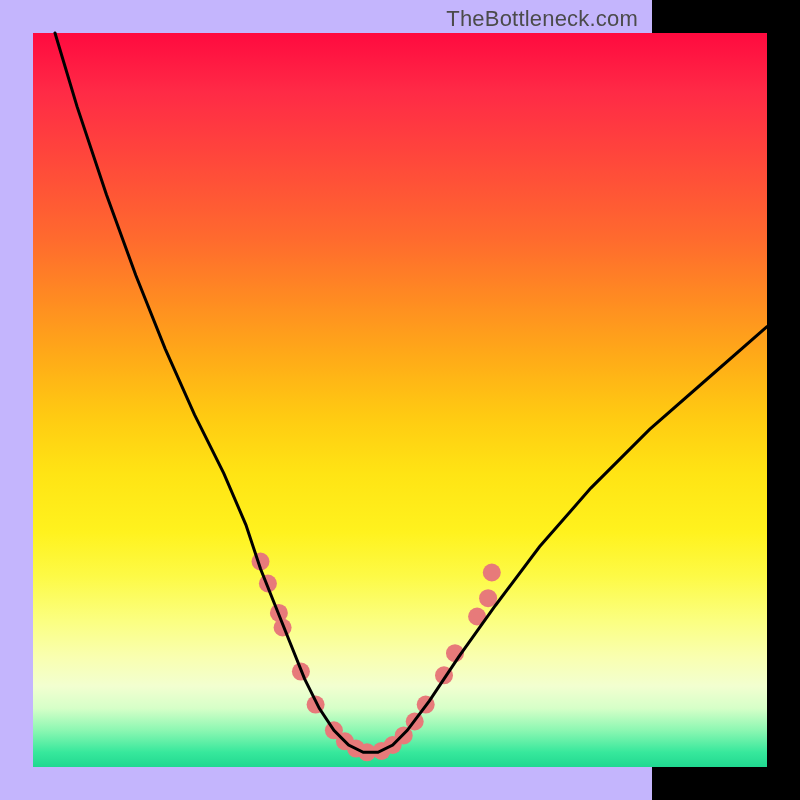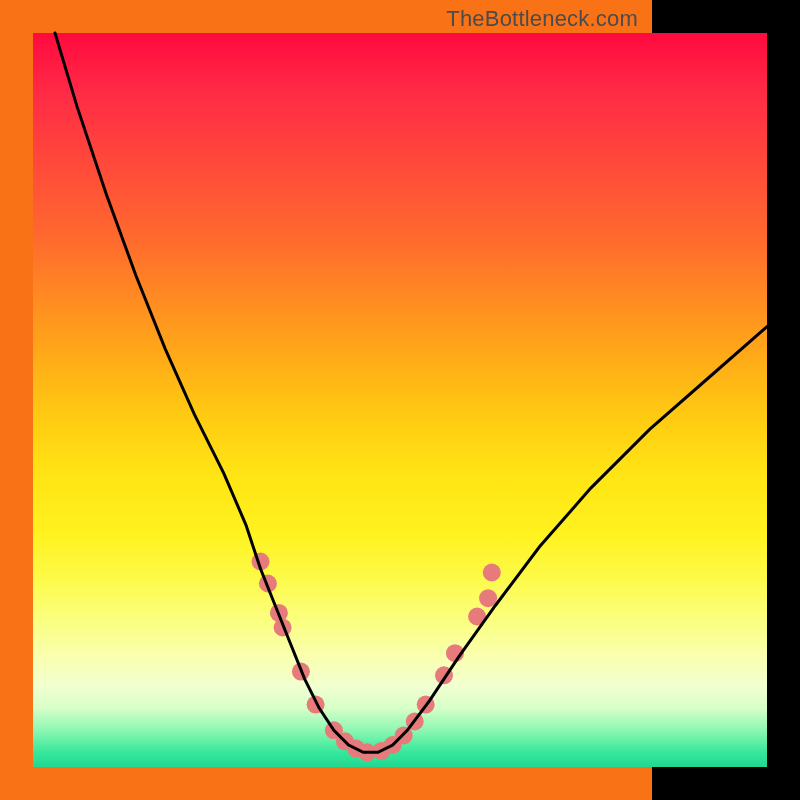--- a/index.html
+++ b/index.html
@@ -10,21 +10,21 @@
     overflow: hidden;
     background: #000;
     font-family: Arial, Helvetica, sans-serif;
   }
   .frame {
     position: absolute;
     left: 0;
     top: 0;
     width: 652px;
     height: 800px;
-    background: #f97316;
+    background: #c4b5fd;
   }
   .plot {
     position: absolute;
     left: 33px;
     top: 33px;
     width: 734px;
     height: 734px;
     
     background: linear-gradient(
       to bottom,

